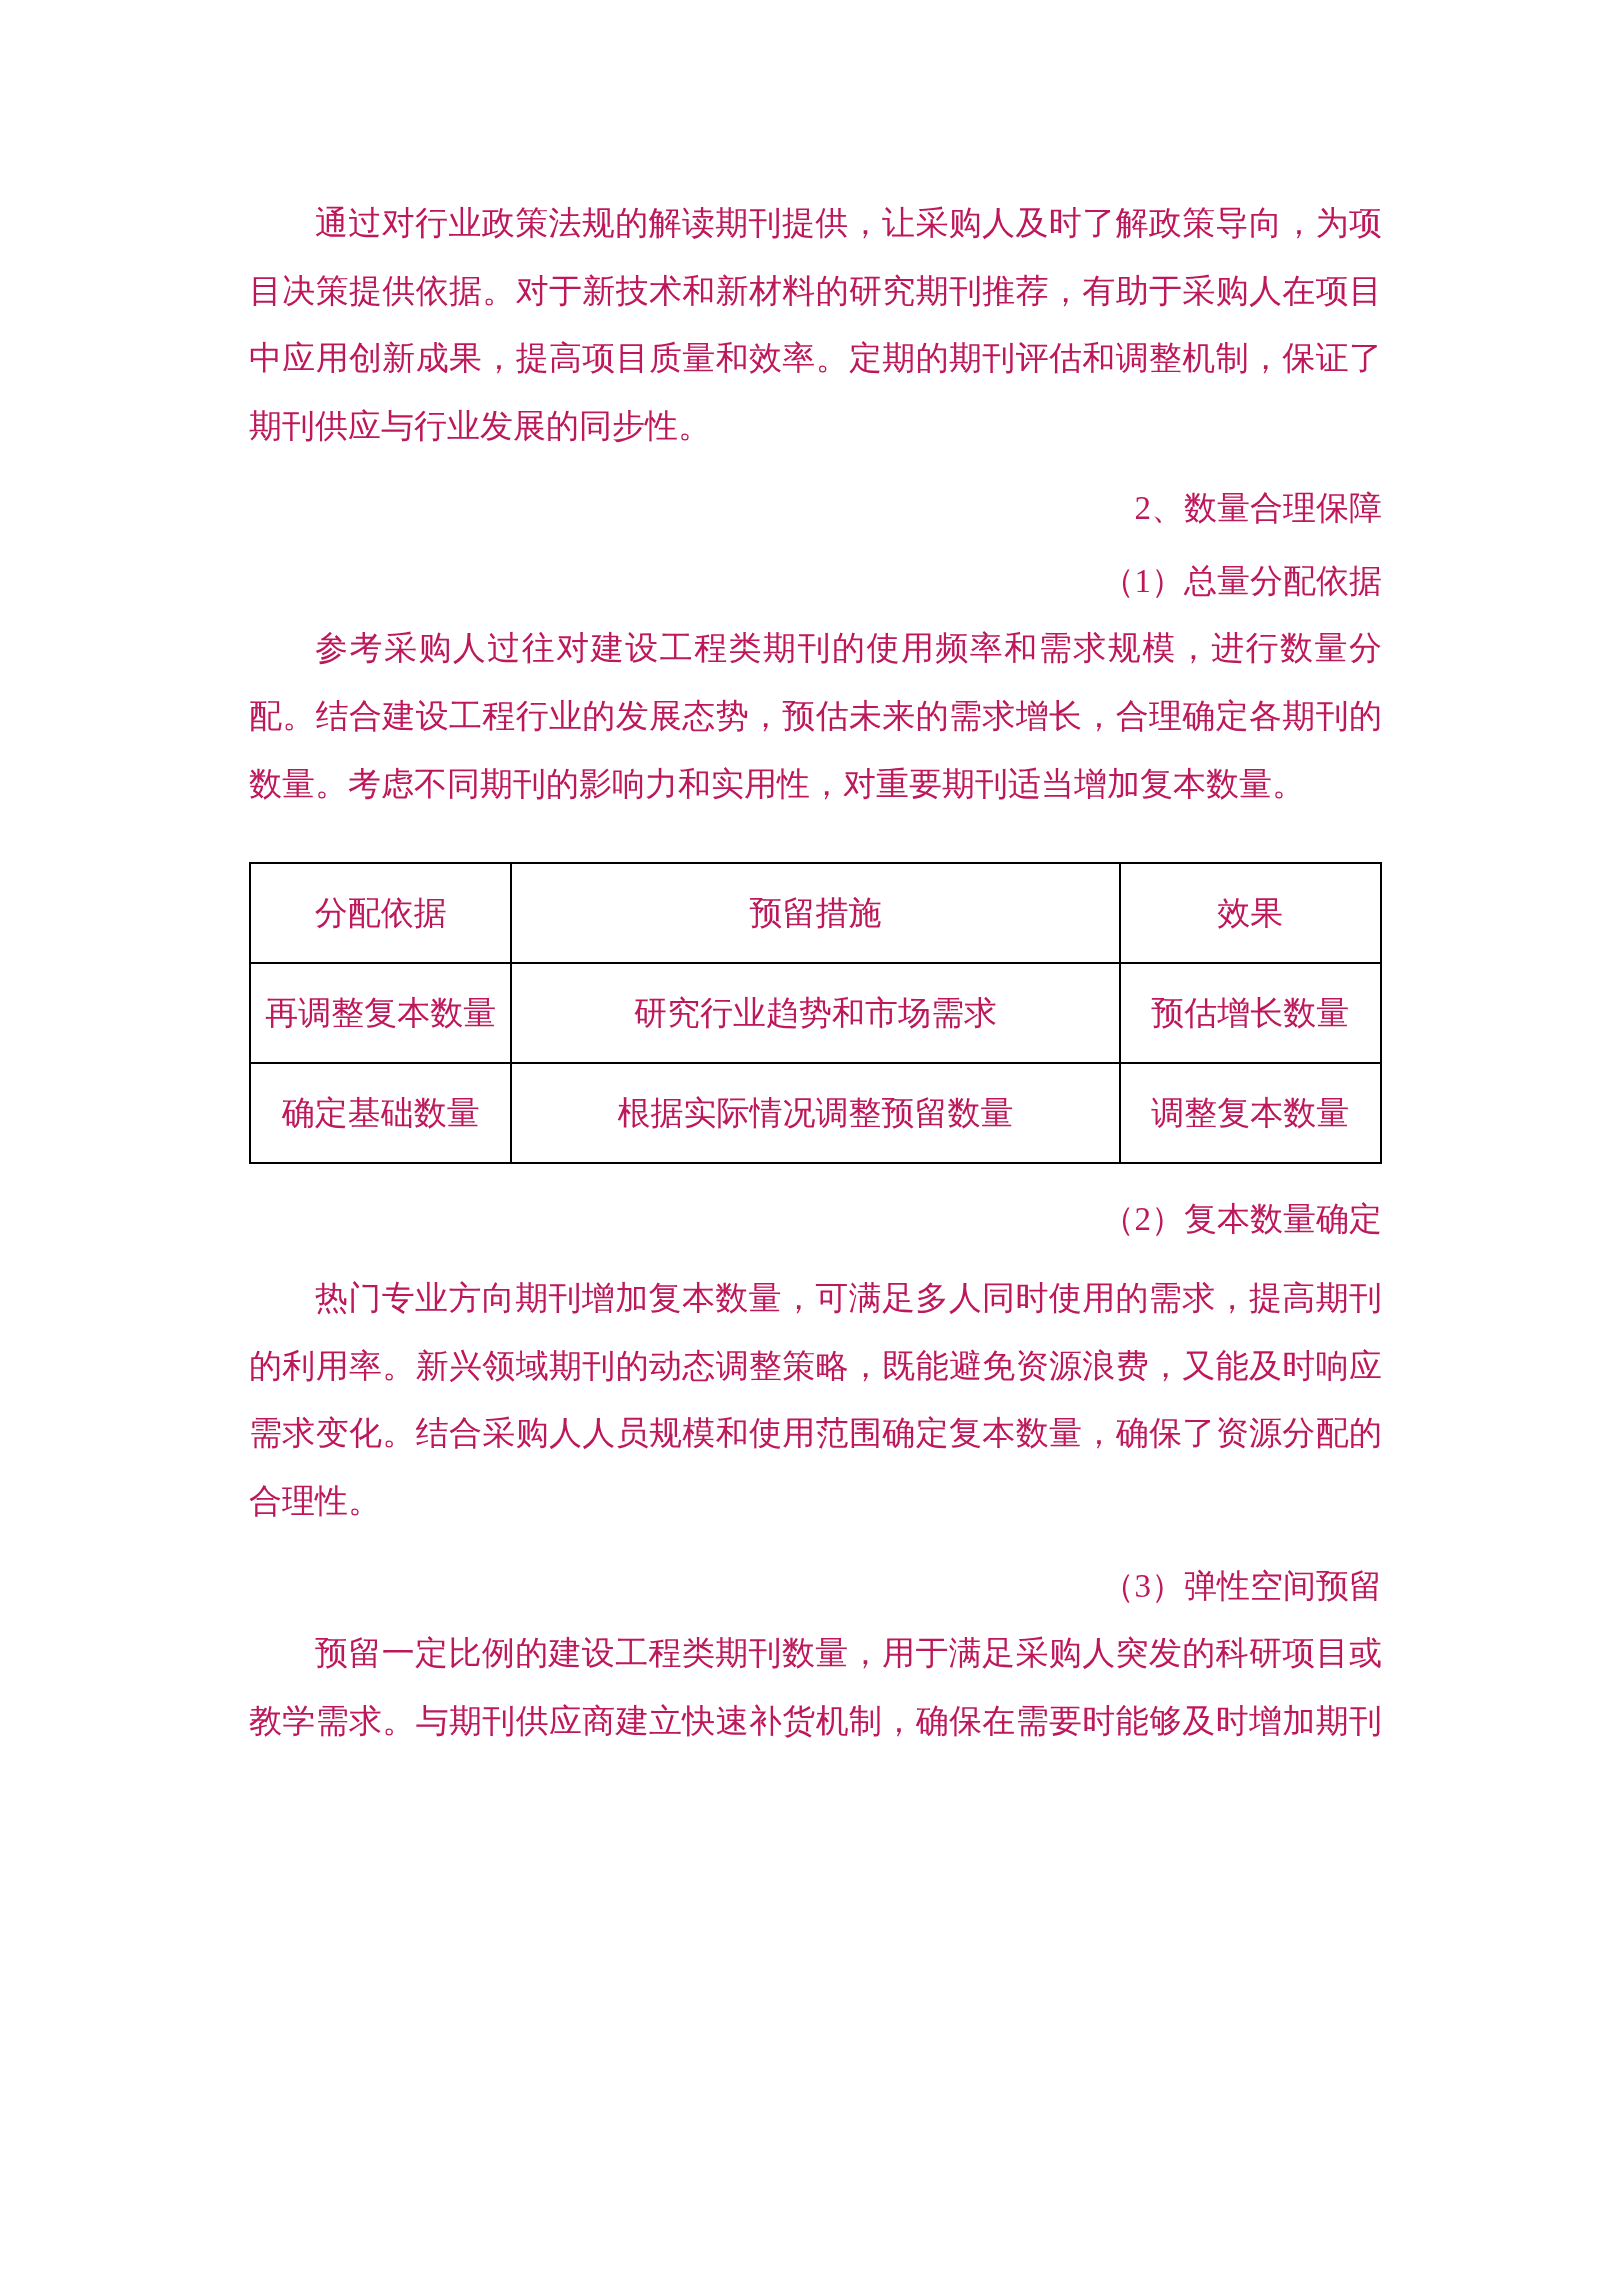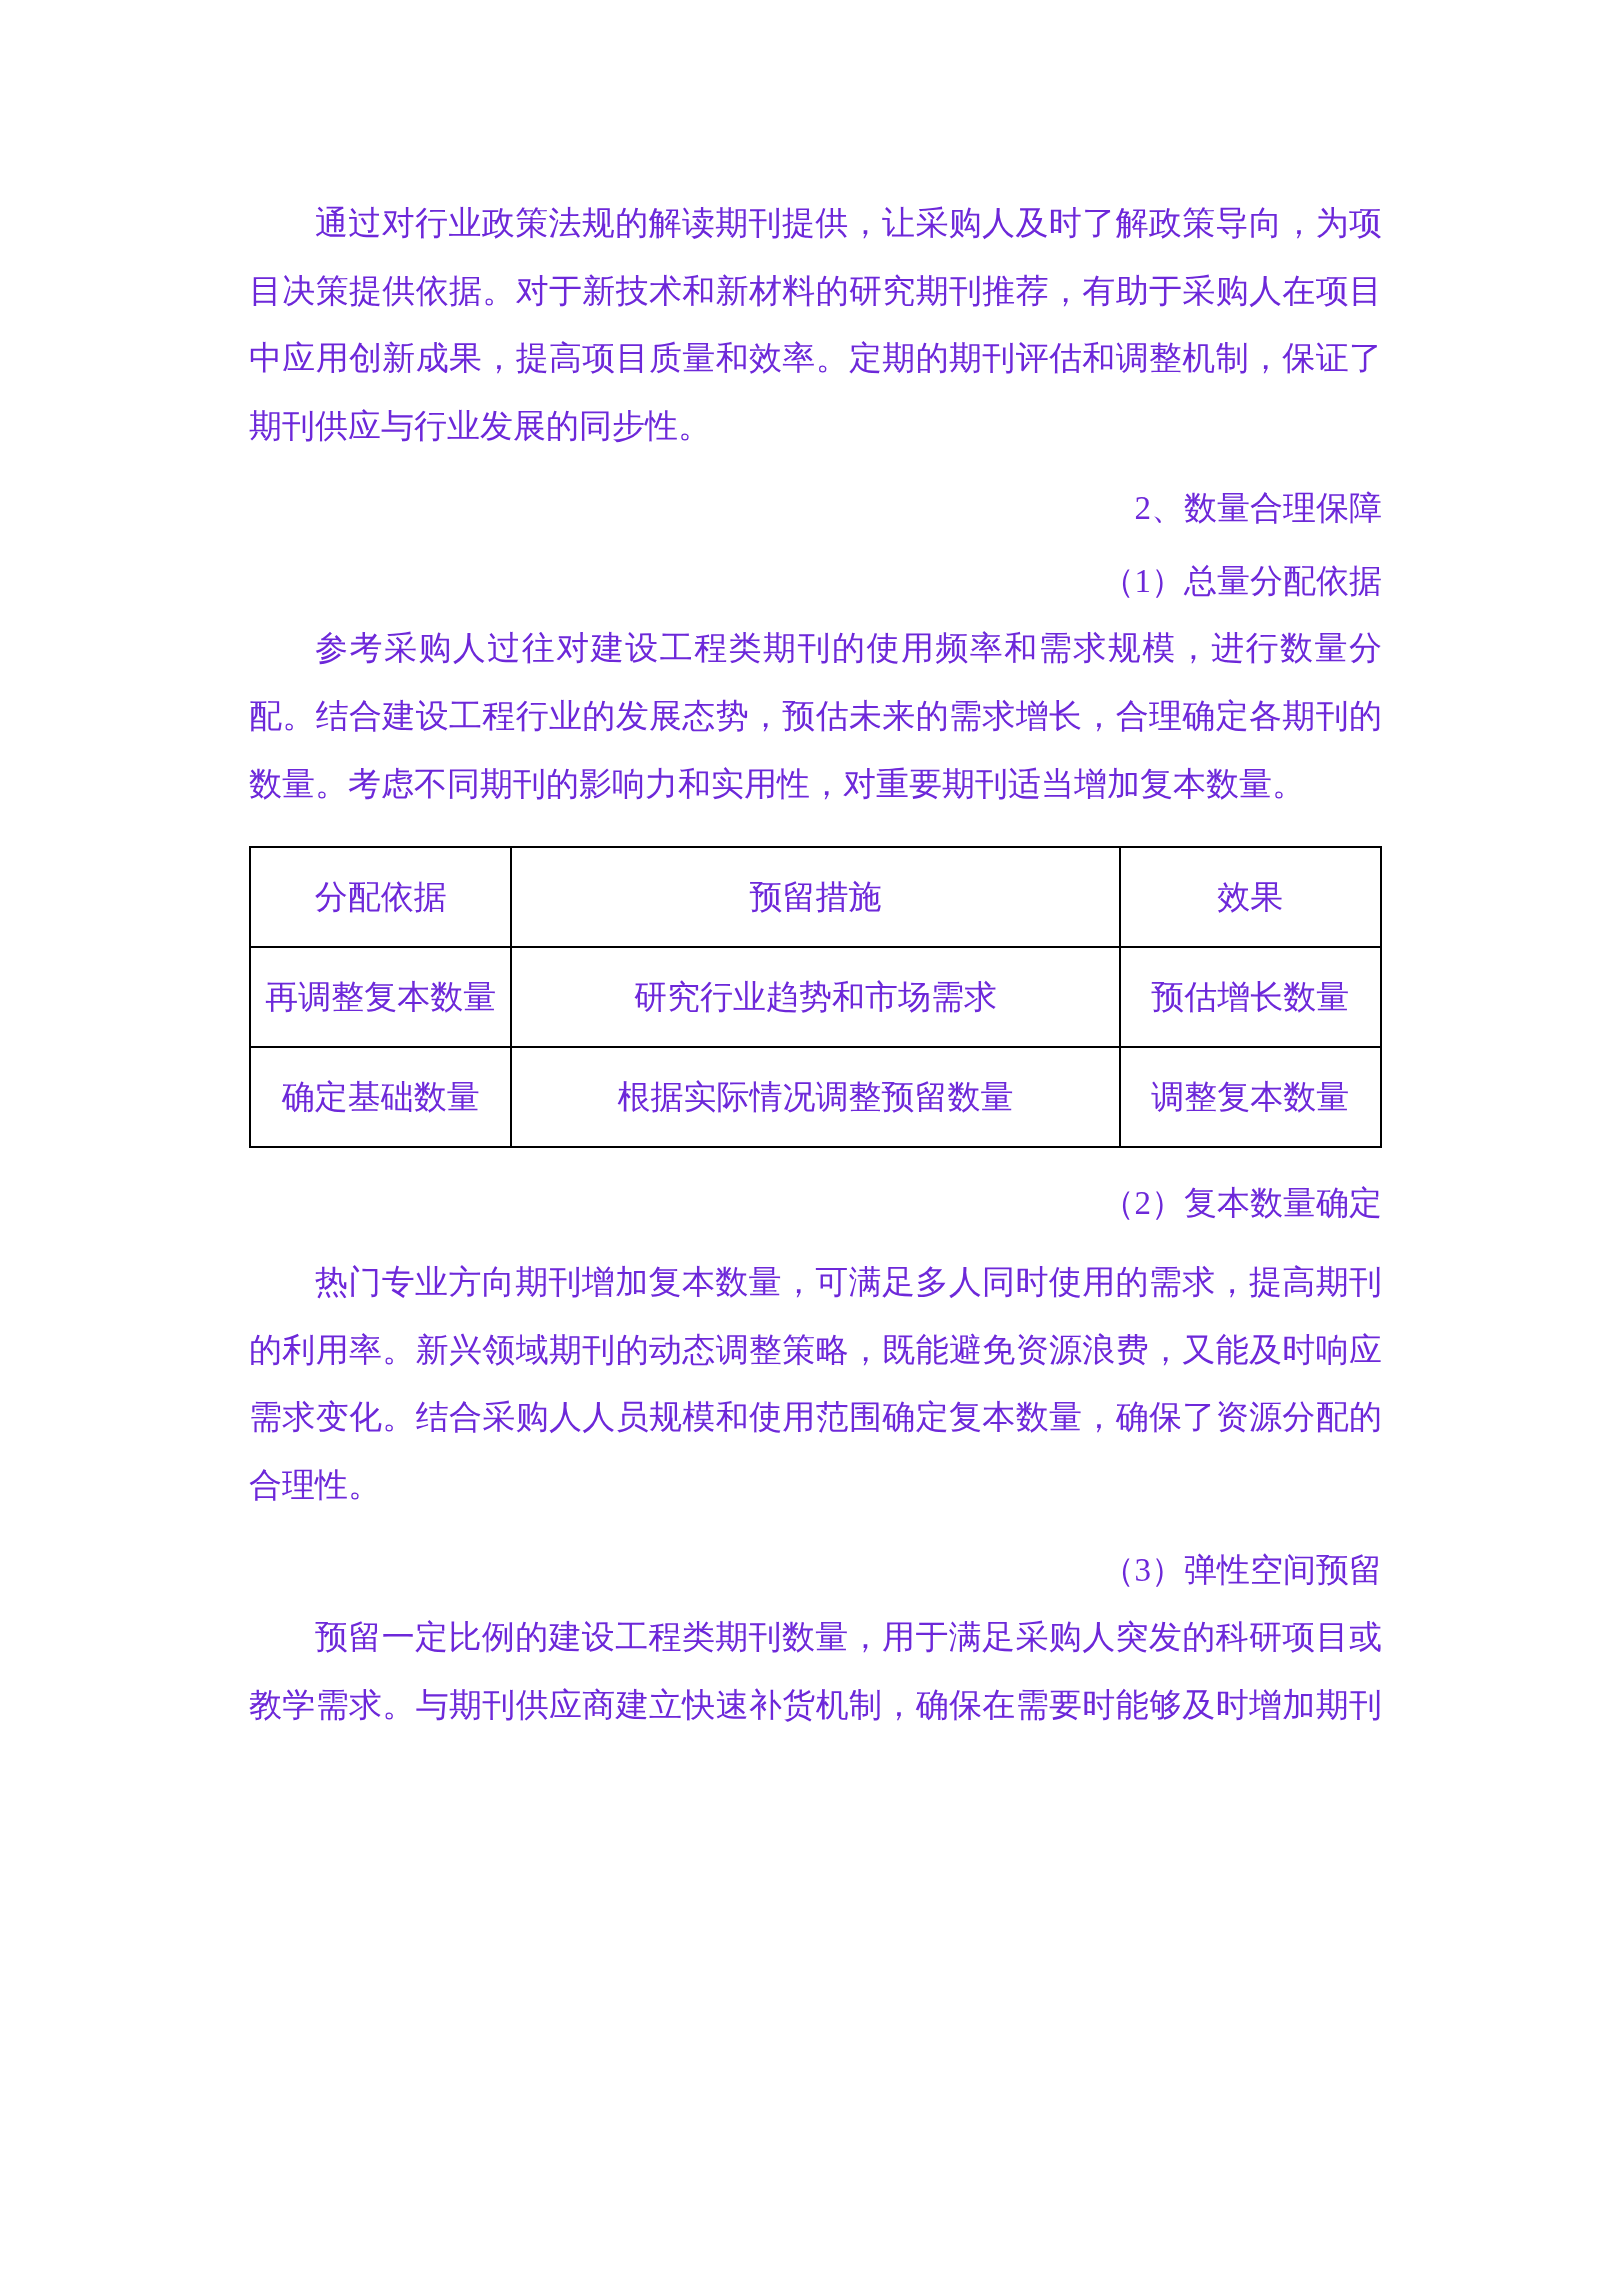--- a/index.html
+++ b/index.html
@@ -8,21 +8,21 @@
     background: #ffffff;
   }
   .page {
     position: relative;
     width: 1623px;
     height: 1742px;
     background: #ffffff;
     box-sizing: border-box;
     padding: 190px 241px 131px 249px;
     font-family: "Liberation Serif", "DejaVu Serif", serif;
-    color: #6d28d9;
+    color: #be185d;
     font-size: 33px;
     overflow: hidden;
   }
   p {
     margin: 0;
     text-align: right;
   }
   .para {
     text-align: justify;
     line-height: 2.05;
@@ -35,21 +35,21 @@
   }
   .sub {
     line-height: 2.05;
     margin-top: 5.2px;
     text-indent: 0.1em;
   }
   .doc-table {
     border-collapse: collapse;
     width: 100%;
     table-layout: fixed;
-    margin: 28px 0 22px 0;
+    margin: 44px 0 22px 0;
   }
   .doc-table td {
     border: 2px solid #000000;
     text-align: center;
     vertical-align: middle;
     height: 90px;
     padding: 3.9px 6.5px;
     font-size: 33px;
     line-height: 1.4;
   }

